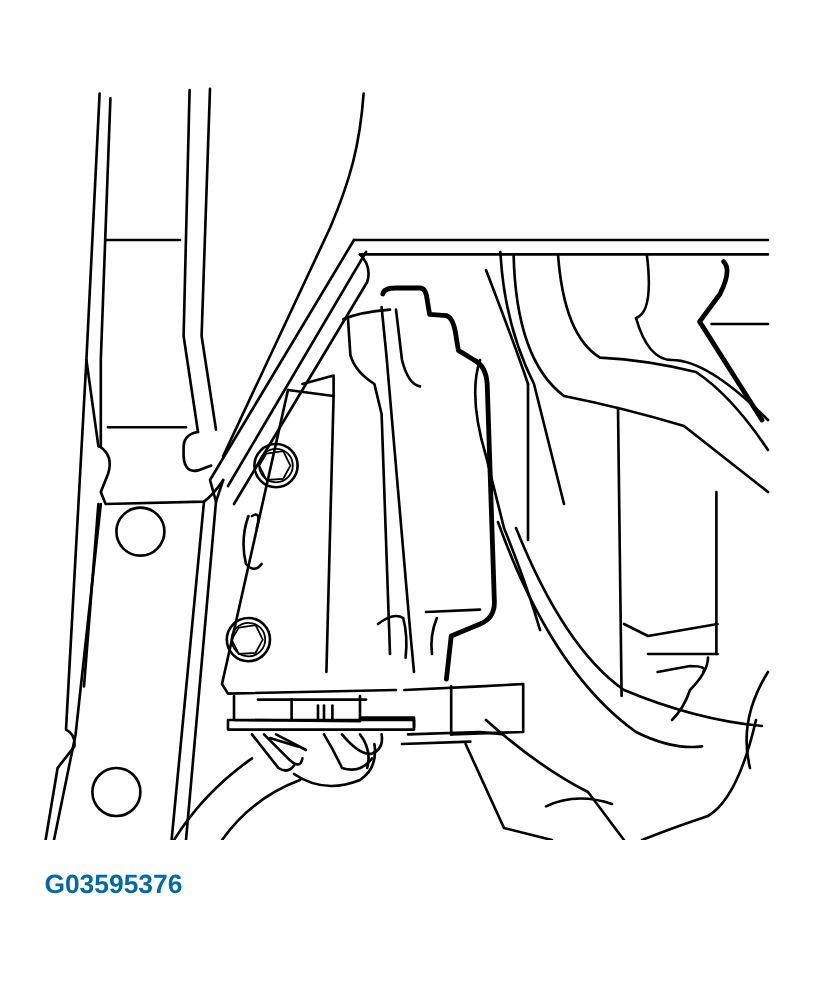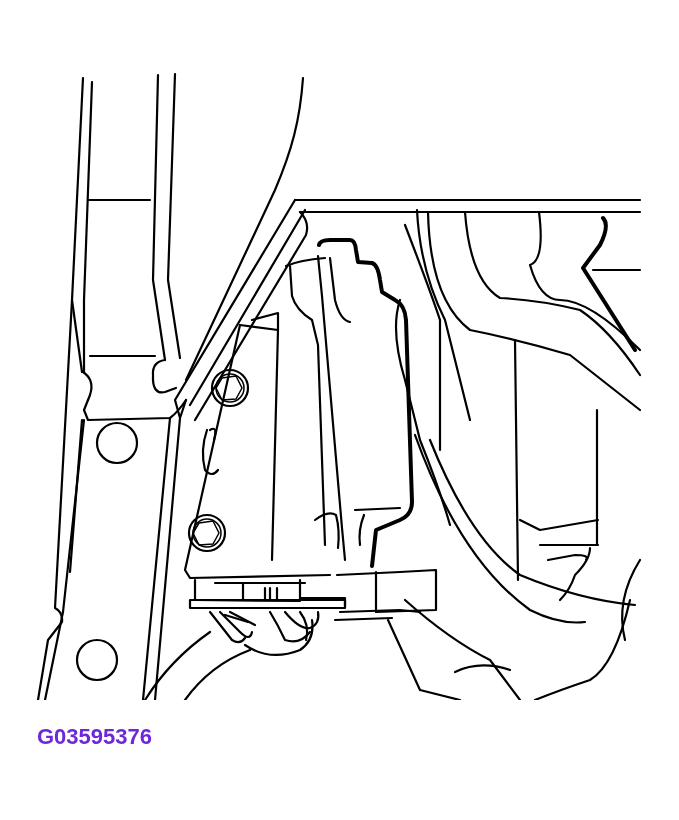--- a/index.html
+++ b/index.html
@@ -7,21 +7,21 @@
   .figure { position: absolute; left: 0; top: 0; width: 679px; height: 700px; }
   .figure svg { width: 679px; height: 700px; display: block; }
   .figure svg path, .figure svg line, .figure svg polyline, .figure svg polygon, .figure svg circle, .figure svg ellipse, .figure svg rect {
     fill: none; stroke: #000; stroke-width: 2.2; stroke-linejoin: round; stroke-linecap: round;
   }
   .figure svg .thick { stroke-width: 4; }
   .figure svg .thin { stroke-width: 1.5; }
   .fig-id {
     position: absolute; left: 37px; top: 724px;
     font-family: "Liberation Sans", sans-serif; font-weight: bold; font-size: 22px;
-    color: #6d28d9; letter-spacing: 0px;
+    color: #0369a1; letter-spacing: 0px;
   }
 </style>
 </head>
 <body>
 
 <div class="figure">
   <svg viewBox="0 0 679 700" xmlns="http://www.w3.org/2000/svg">
 
     <g>
       <path d="M83 78 L72 300 L82 372"></path>

